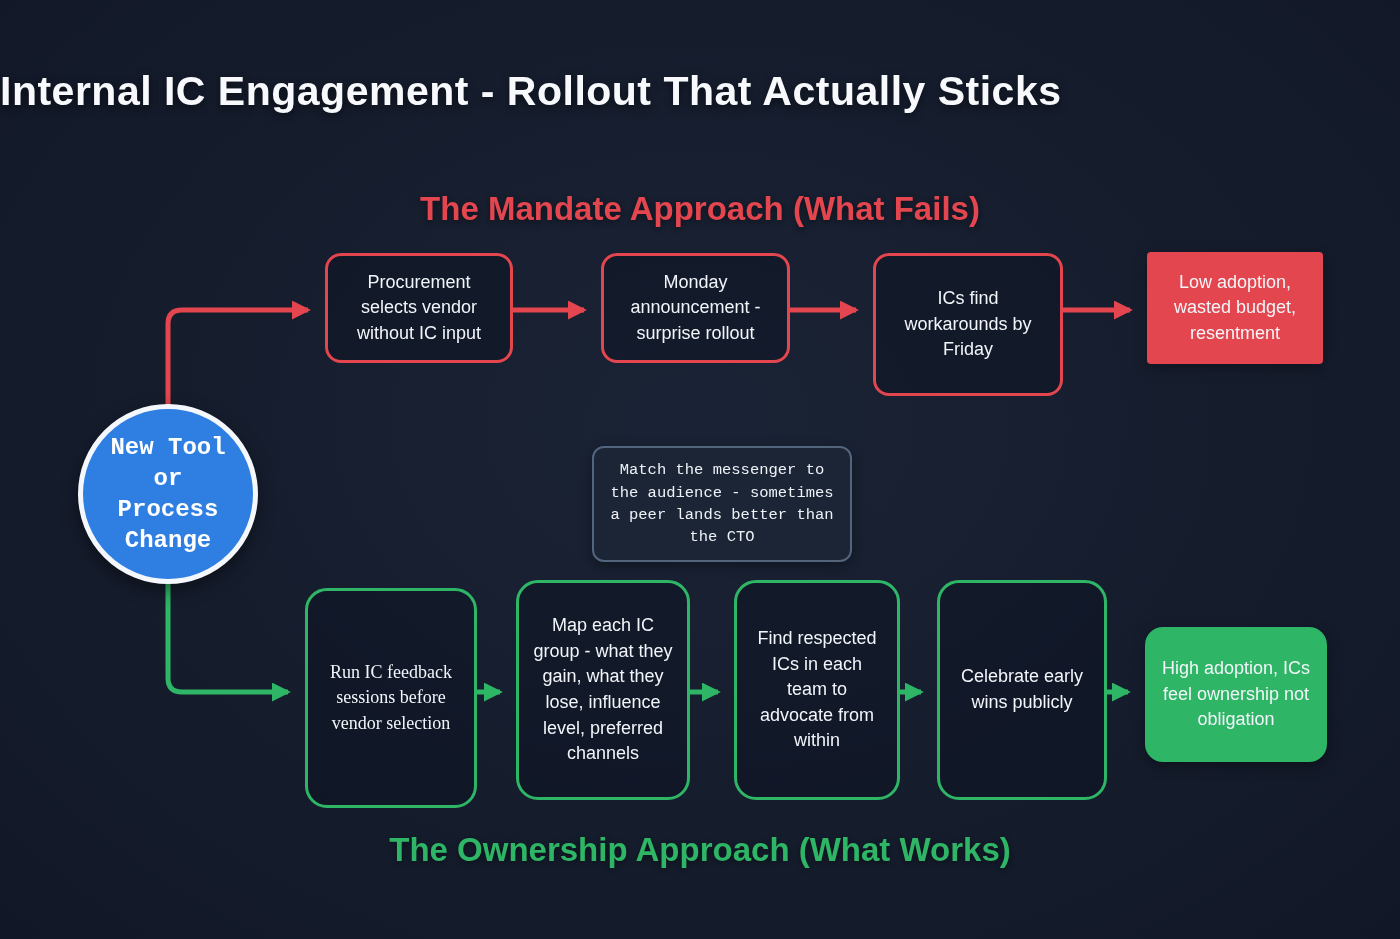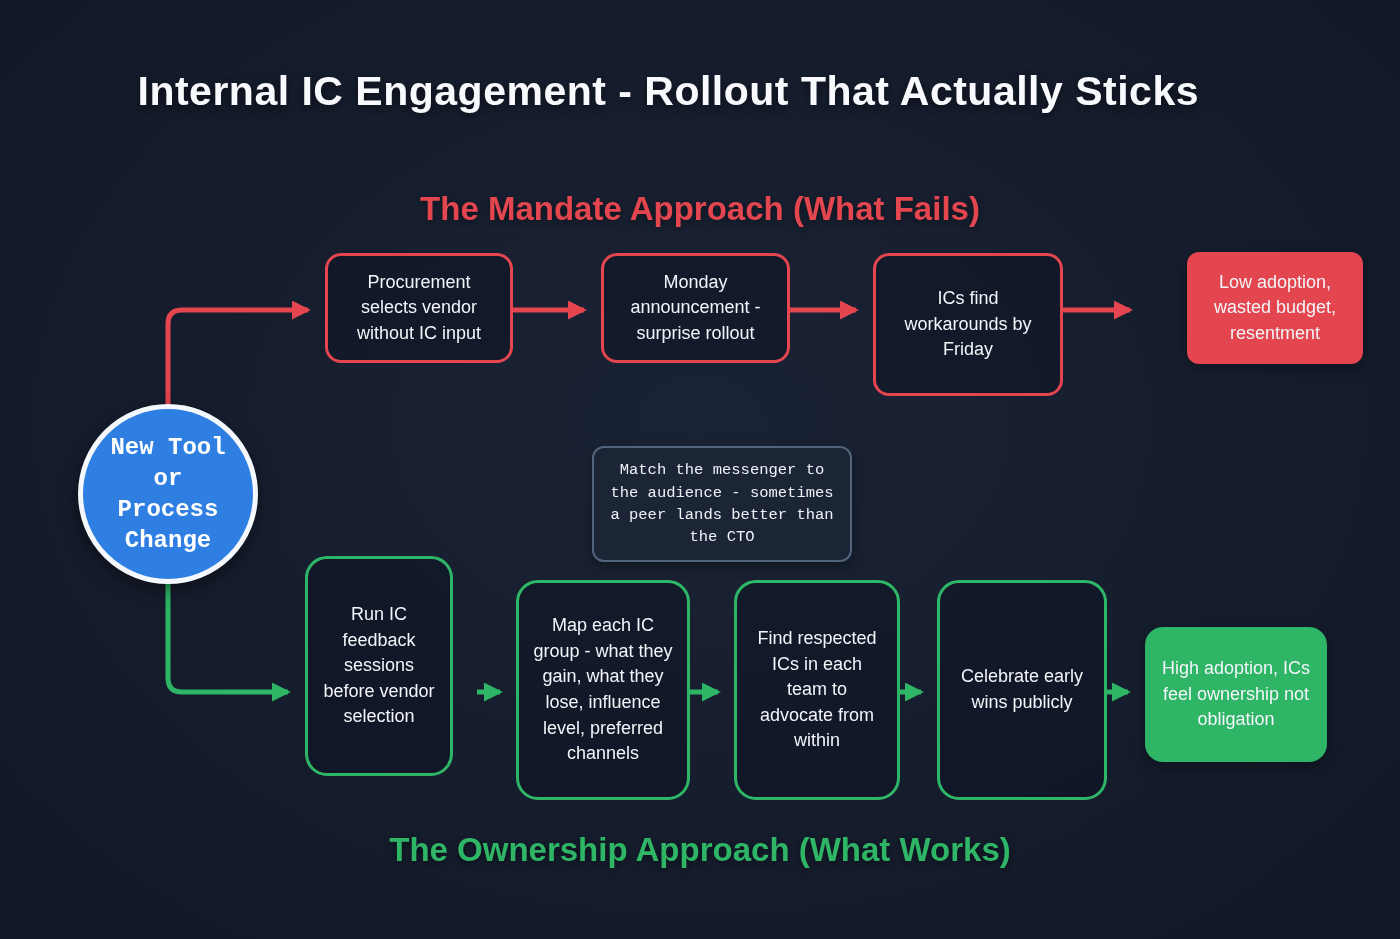--- a/index.html
+++ b/index.html
@@ -20,22 +20,22 @@
     width: 1400px;
     height: 939px;
   }
   .conn-fail   { stroke: var(--fail, #e3464e);    stroke-width: 5; fill: none; }
   .conn-success{ stroke: var(--success, #2eb566); stroke-width: 5; fill: none; }
   .head-fail    { fill: var(--fail, #e3464e); }
   .head-success { fill: var(--success, #2eb566); }
 
   .flow-title {
     position: absolute;
-    top: 68px; left: 12px; width: 1187px;
-    text-align: right;
+    top: 68px; left: 0; width: 1187px;
+    text-align: left;
     color: #f7f9fc;
     font-size: 41px;
     font-weight: 700;
     letter-spacing: .5px;
     text-shadow: 0 3px 8px rgba(0,0,0,.55);
   }
   .section-heading {
     position: absolute;
     left: 0; width: 1400px;
     text-align: center;
@@ -58,43 +58,42 @@
     box-sizing: border-box;
     padding: 24px 14px;
   }
   .node-fail {
     border: 3.5px solid var(--fail, #e3464e);
     border-radius: 16px;
     background: rgba(10, 15, 28, .35);
   }
   .node-fail-filled {
     background: var(--fail, #e3464e);
-    border-radius: 12px;
+    border-radius: 4px;
     box-shadow: 0 4px 14px rgba(0,0,0,.35);
-    margin-left: 40px;
   }
   .node-success {
     border: 3.5px solid var(--success, #2eb566);
     border-radius: 22px;
     background: rgba(10, 15, 28, .35);
   }
   .node-success-filled {
     background: var(--success, #2eb566);
     border-radius: 18px;
     box-shadow: 0 4px 14px rgba(0,0,0,.35);
   }
 
   
   #mandate-step-1 { left: 325px;  top: 253px; width: 188px; height: 110px; }
   #mandate-step-2 { left: 601px;  top: 253px; width: 189px; height: 110px; }
   #mandate-step-3 { left: 873px;  top: 253px; width: 190px; height: 143px; }
   #mandate-outcome{ left: 1147px; top: 252px; width: 176px; height: 112px; }
 
   
-  #ownership-step-1 { left: 305px; top: 556px; width: 148px; height: 220px; }
+  #ownership-step-1 { left: 305px; top: 588px; width: 172px; height: 220px; font-family: Liberation Serif, serif; }
   #ownership-step-2 { left: 516px; top: 580px; width: 174px; height: 220px; }
   #ownership-step-3 { left: 734px; top: 580px; width: 166px; height: 220px; }
   #ownership-step-4 { left: 937px; top: 580px; width: 170px; height: 220px; }
   #ownership-outcome{ left: 1145px; top: 627px; width: 182px; height: 135px; font-size: 18px; }
 
   #start-node {
     position: absolute;
     left: 78px; top: 404px;
     width: 180px; height: 180px;
     border-radius: 50%;

